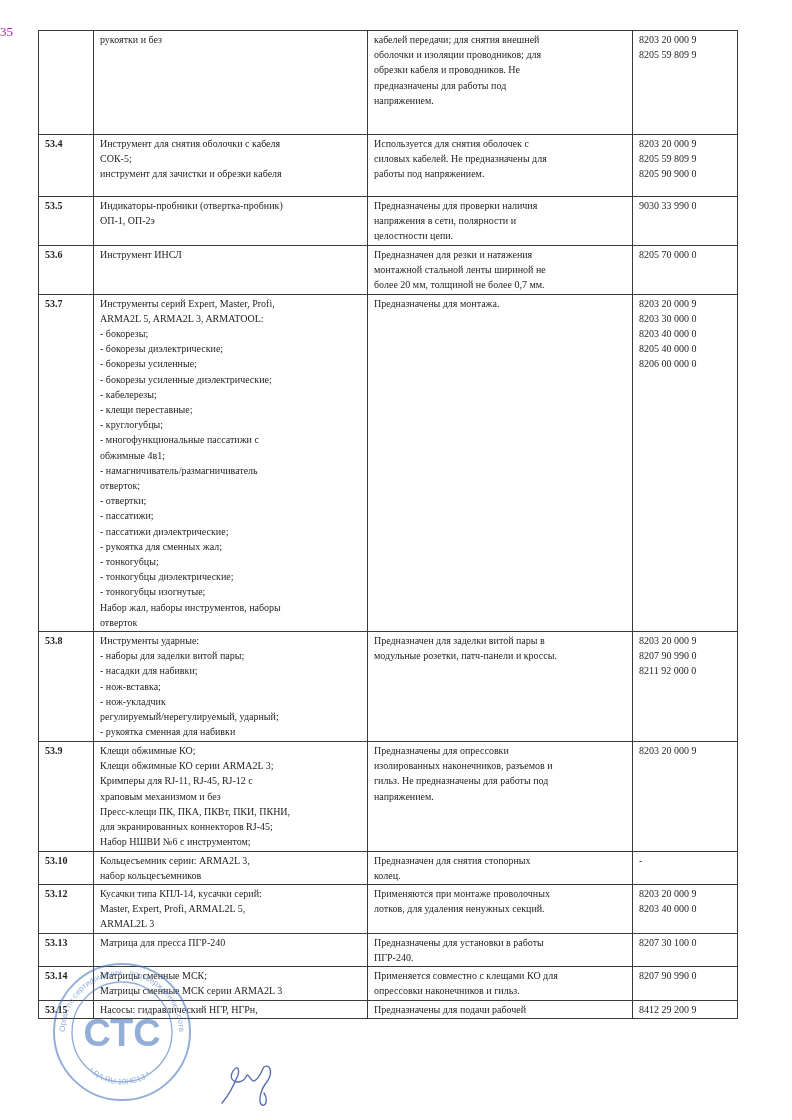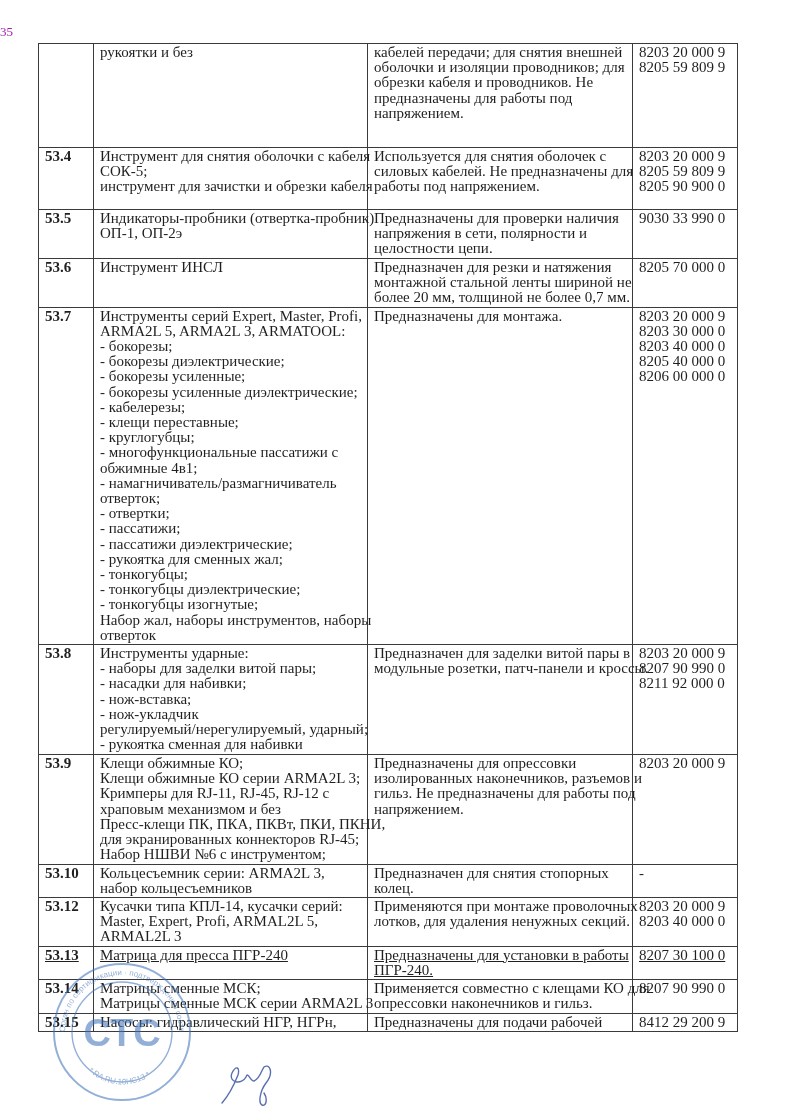--- a/index.html
+++ b/index.html
@@ -7,23 +7,23 @@
     width: 792px; height: 1120px; background: #ffffff; position: relative;
     overflow: hidden;
     font-family: "Liberation Serif", "DejaVu Serif", serif;
     color: #1f1f1f;
   }
   .page-number {
     position: absolute; top: 24px; left: 0; width: 792px; text-align: left;
     font-size: 13px; color: #a21caf;
   }
   table.spec {
-    position: absolute; left: 38px; top: 43px; width: 699px;
+    position: absolute; left: 38px; top: 30px; width: 699px;
     border-collapse: collapse; table-layout: fixed;
-    font-size: 15px; line-height: 15.2px;
+    font-size: 10px; line-height: 15.2px;
   }
   table.spec td {
     border: 1px solid #3a3a3a; vertical-align: top;
     padding: 1px 6px 1px 6px;
   }
   col.c1 { width: 55px; }
   col.c2 { width: 274px; }
   col.c3 { width: 265px; }
   col.c4 { width: 105px; }
   td.num { font-weight: bold; padding-left: 7px; }
@@ -217,21 +217,21 @@
         </td>
         <td class="purpose">
           <span class="line">Применяются при монтаже проволочных</span>
           <span class="line">лотков, для удаления ненужных секций.</span>
         </td>
         <td class="codes">
           <span class="line">8203 20 000 9</span>
           <span class="line">8203 40 000 0</span>
         </td>
       </tr>
-      <tr style="height: 32px; text-decoration: underline;">
+      <tr style="height: 32px;">
         <td class="num">53.13</td>
         <td class="name">
           <span class="line">Матрица для пресса ПГР-240</span>
         </td>
         <td class="purpose">
           <span class="line">Предназначены для установки в работы</span>
           <span class="line">ПГР-240.</span>
         </td>
         <td class="codes">
           <span class="line">8207 30 100 0</span>

